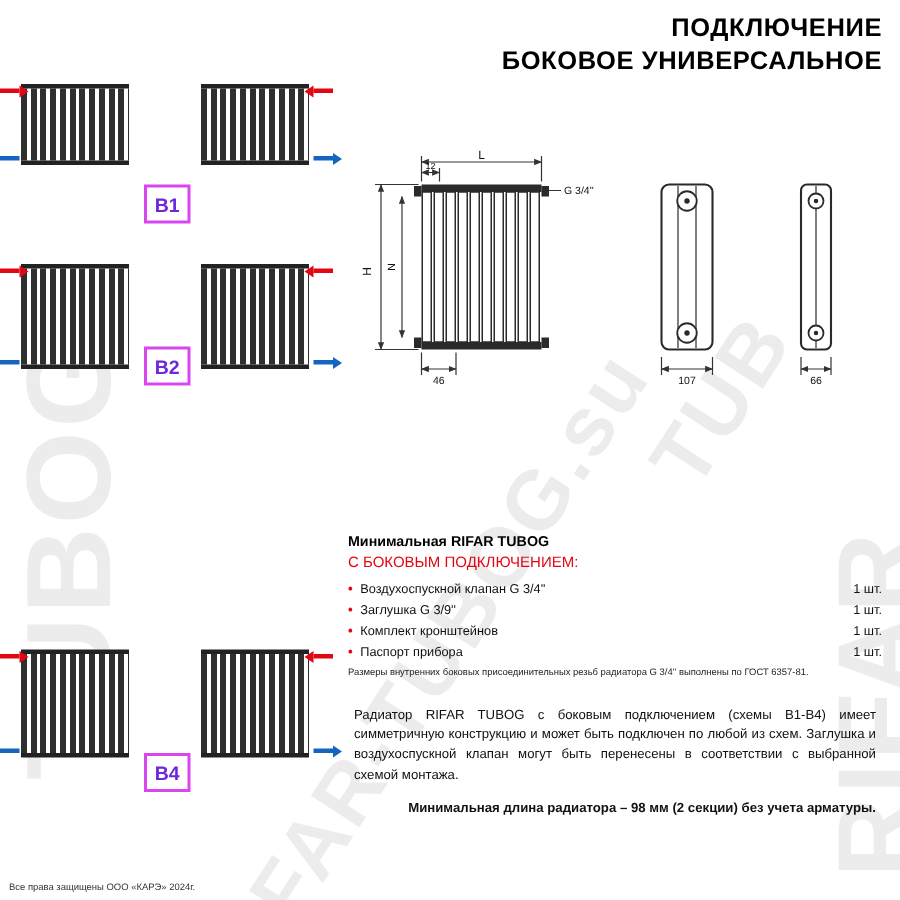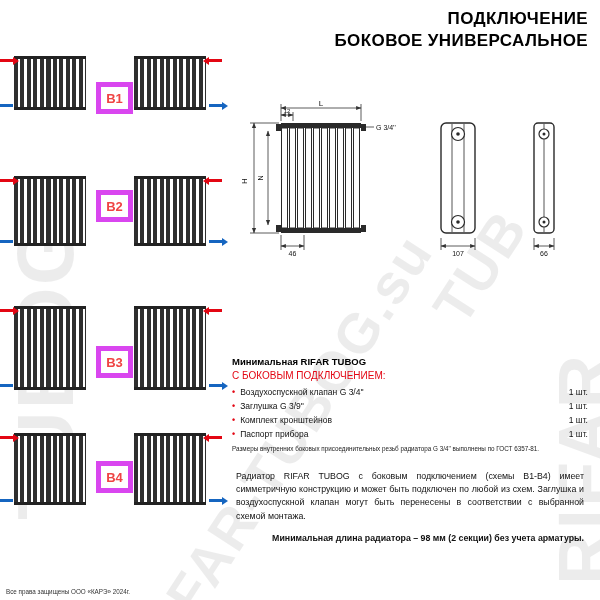--- a/index.html
+++ b/index.html
@@ -14,22 +14,22 @@
   .wm-topright{left:420px;top:300px;font-size:56px;transform:rotate(-57deg);}
   
   .content{position:absolute;inset:0;z-index:1;}
   
   .title{position:absolute;right:12px;top:8px;text-align:right;font-size:17px;font-weight:800;
          line-height:1.32;letter-spacing:0.4px;color:#000;}
   
   .scheme-row{position:absolute;left:0;width:232px;}
   .radiator{position:absolute;top:0;bottom:0;width:72px;border-top:3px solid #222;border-bottom:3px solid #222;
             background:repeating-linear-gradient(90deg,#2f2f2f 0 4px,#ffffff 4px 6.5px);}
-  .scheme-label{position:absolute;left:96px;width:27px;height:22px;border:5px solid #d946ef;background:#fff;
-                display:flex;align-items:center;justify-content:center;font-weight:700;font-size:13px;color:#ef4444;}
+  .scheme-label{position:absolute;left:96px;width:27px;height:22px;border:2px solid #d946ef;background:#fff;
+                display:flex;align-items:center;justify-content:center;font-weight:700;font-size:13px;color:#6d28d9;margin-top:41px;}
   .arrow{position:absolute;width:13px;height:3px;}
   .arrow.red{background:#e30613;color:#e30613;}
   .arrow.blue{background:#1565c0;color:#1565c0;}
   .arrow::after{content:"";position:absolute;top:-2.5px;width:0;height:0;border-top:4px solid transparent;border-bottom:4px solid transparent;}
   .arrow.dir-right::after{left:100%;border-left:6px solid currentColor;}
   .arrow.dir-left::after{right:100%;border-right:6px solid currentColor;}
   
   .techdraw{position:absolute;left:236px;top:98px;width:360px;height:185px;font-family:"Liberation Sans",sans-serif;}
   .techdraw text{fill:#111;}
   .draw-caption{position:absolute;left:250px;top:272px;width:230px;font-size:7.5px;color:#222;}
@@ -82,31 +82,20 @@
       <div class="scheme-label" style="top:14px;">
         <span>В2</span>
       </div>
       <div class="radiator" style="left:134px;"></div>
       <span class="arrow red dir-right" style="left:0;top:3px;"></span>
       <span class="arrow blue dir-left" style="left:0;bottom:3px;"></span>
       <span class="arrow red dir-left" style="left:209px;top:3px;"></span>
       <span class="arrow blue dir-right" style="left:209px;bottom:3px;"></span>
     </div>
 
-    <div class="scheme-row" style="top:306px;height:84px;">
-      <div class="radiator" style="left:14px;"></div>
-      <div class="scheme-label" style="top:40px;">
-        <span>В3</span>
-      </div>
-      <div class="radiator" style="left:134px;"></div>
-      <span class="arrow red dir-right" style="left:0;top:3px;"></span>
-      <span class="arrow blue dir-left" style="left:0;bottom:3px;"></span>
-      <span class="arrow red dir-left" style="left:209px;top:3px;"></span>
-      <span class="arrow blue dir-right" style="left:209px;bottom:3px;"></span>
-    </div>
 
     <div class="scheme-row" style="top:433px;height:72px;padding-left:27px;">
       <div class="radiator" style="left:14px;"></div>
       <div class="scheme-label" style="top:28px;">
         <span>В4</span>
       </div>
       <div class="radiator" style="left:134px;"></div>
       <span class="arrow red dir-right" style="left:0;top:3px;"></span>
       <span class="arrow blue dir-left" style="left:0;bottom:3px;"></span>
       <span class="arrow red dir-left" style="left:209px;top:3px;"></span>

